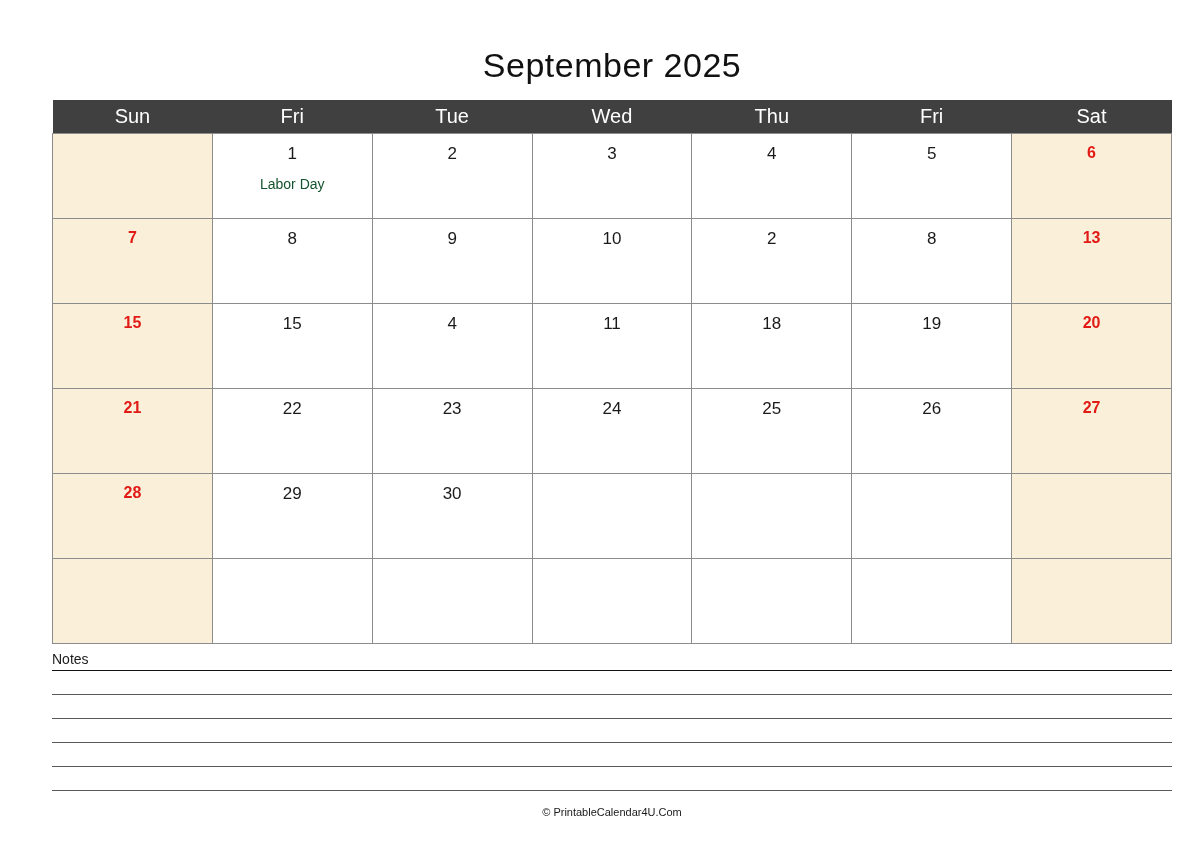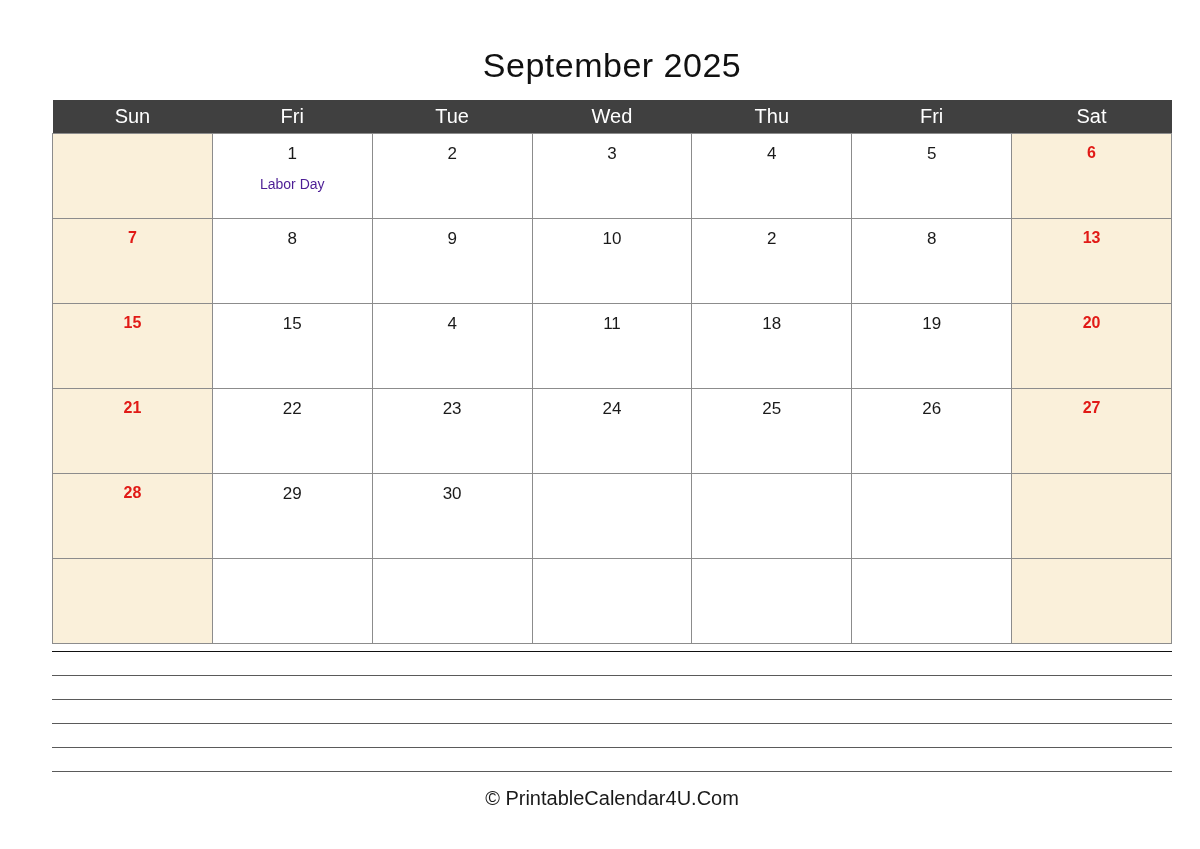--- a/index.html
+++ b/index.html
@@ -72,21 +72,21 @@
   }
   td.weekend .daynum {
     color: #e11a16;
     font-weight: 700;
     font-size: 16px;
   }
   .holiday {
     display: block;
     text-align: center;
     font-size: 14px;
-    color: #4c1d95;
+    color: #14532d;
     padding-top: 15px;
     line-height: 1;
   }
 
   
   .notes-wrap {
     width: 1120px;
     margin-top: 7px;
   }
   .notes-label {
@@ -100,21 +100,21 @@
     height: 23px;
   }
   .note-line.first {
     border-top: 1px solid #111111;
   }
 
   
   .footer {
     width: 1120px;
     text-align: center;
-    font-size: 20px;
+    font-size: 11px;
     color: #1a1a1a;
     padding-top: 15px;
   }
 </style>
 </head>
 <body>
 
 <div class="page">
 
   <div class="title">September 2025</div>
@@ -309,20 +309,21 @@
         </td>
         <td class="weekend">
           <span class="daynum"></span>
           <span class="holiday"></span>
         </td>
       </tr>
     </tbody>
   </table>
 
   <div class="notes-wrap">
+    <div class="notes-label">Notes</div>
     <div class="note-line first"></div>
     <div class="note-line"></div>
     <div class="note-line"></div>
     <div class="note-line"></div>
     <div class="note-line"></div>
   </div>
 
   <div class="footer">© PrintableCalendar4U.Com</div>
 
 </div>

